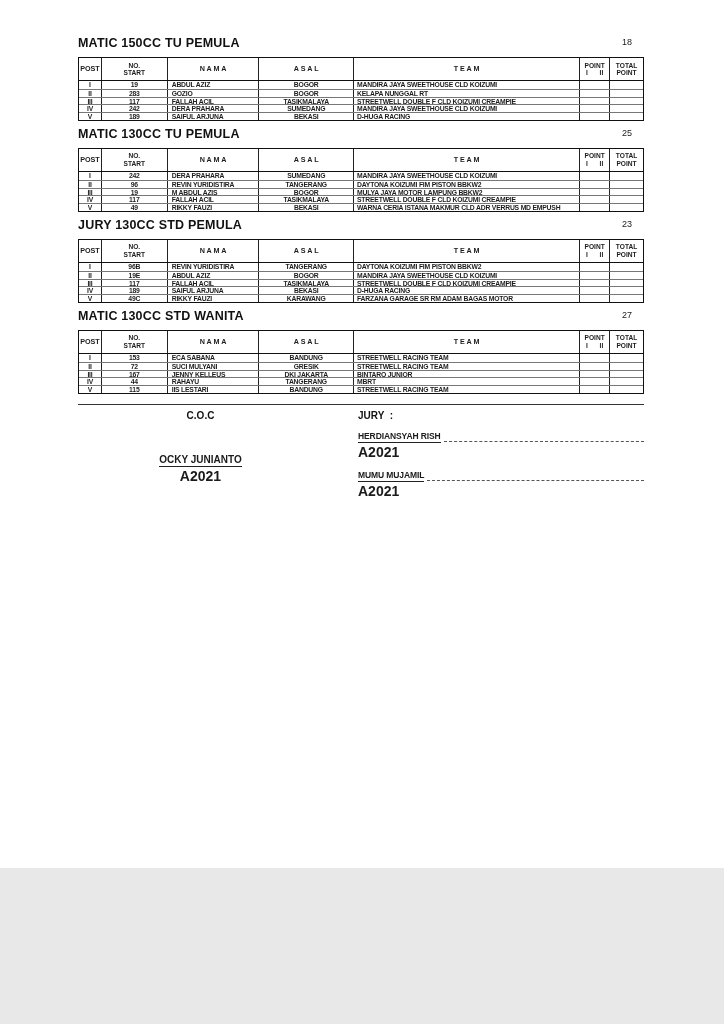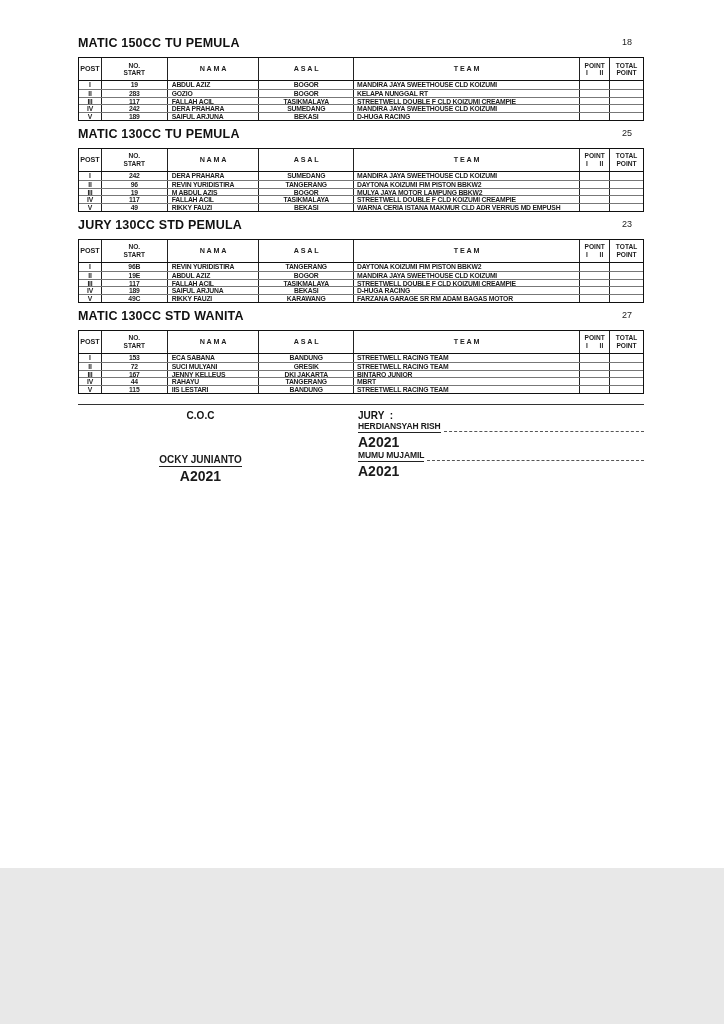--- a/index.html
+++ b/index.html
@@ -71,21 +71,21 @@
   .c-pts .pts-top { font-size: 6.6px; line-height: 7.5px; }
   .c-tot span { font-size: 6.6px; line-height: 7.5px; }
 
   
   .rule { border-top: 1px solid #333; margin-top: 10px; width: 566px; }
   .footer { display: flex; padding-top: 5px; font-weight: bold; }
   .coc-col { width: 245px; text-align: center; }
   .jury-col { margin-left: 35px; width: 286px; }
   .f-label { font-size: 10px; color: #111; }
   .jury-label { white-space: pre; }
-  .sig-block { }
+  .sig-block { margin-top: 10px; }
   .sig-row { display: flex; align-items: flex-end; }
   .sig-name {
     font-size: 8.5px; letter-spacing: -0.1px;
     border-bottom: 1.5px solid #222; padding-bottom: 1px;
   }
   .sig-dashes { flex: 1; border-bottom: 1.5px dashed #555; margin-bottom: 1px; margin-left: 3px; }
   .sig-id { font-size: 14px; margin-top: 1px; }
   .coc-sig { margin-top: 28px; }
   .coc-name {
     display: inline-block; font-size: 10px;

